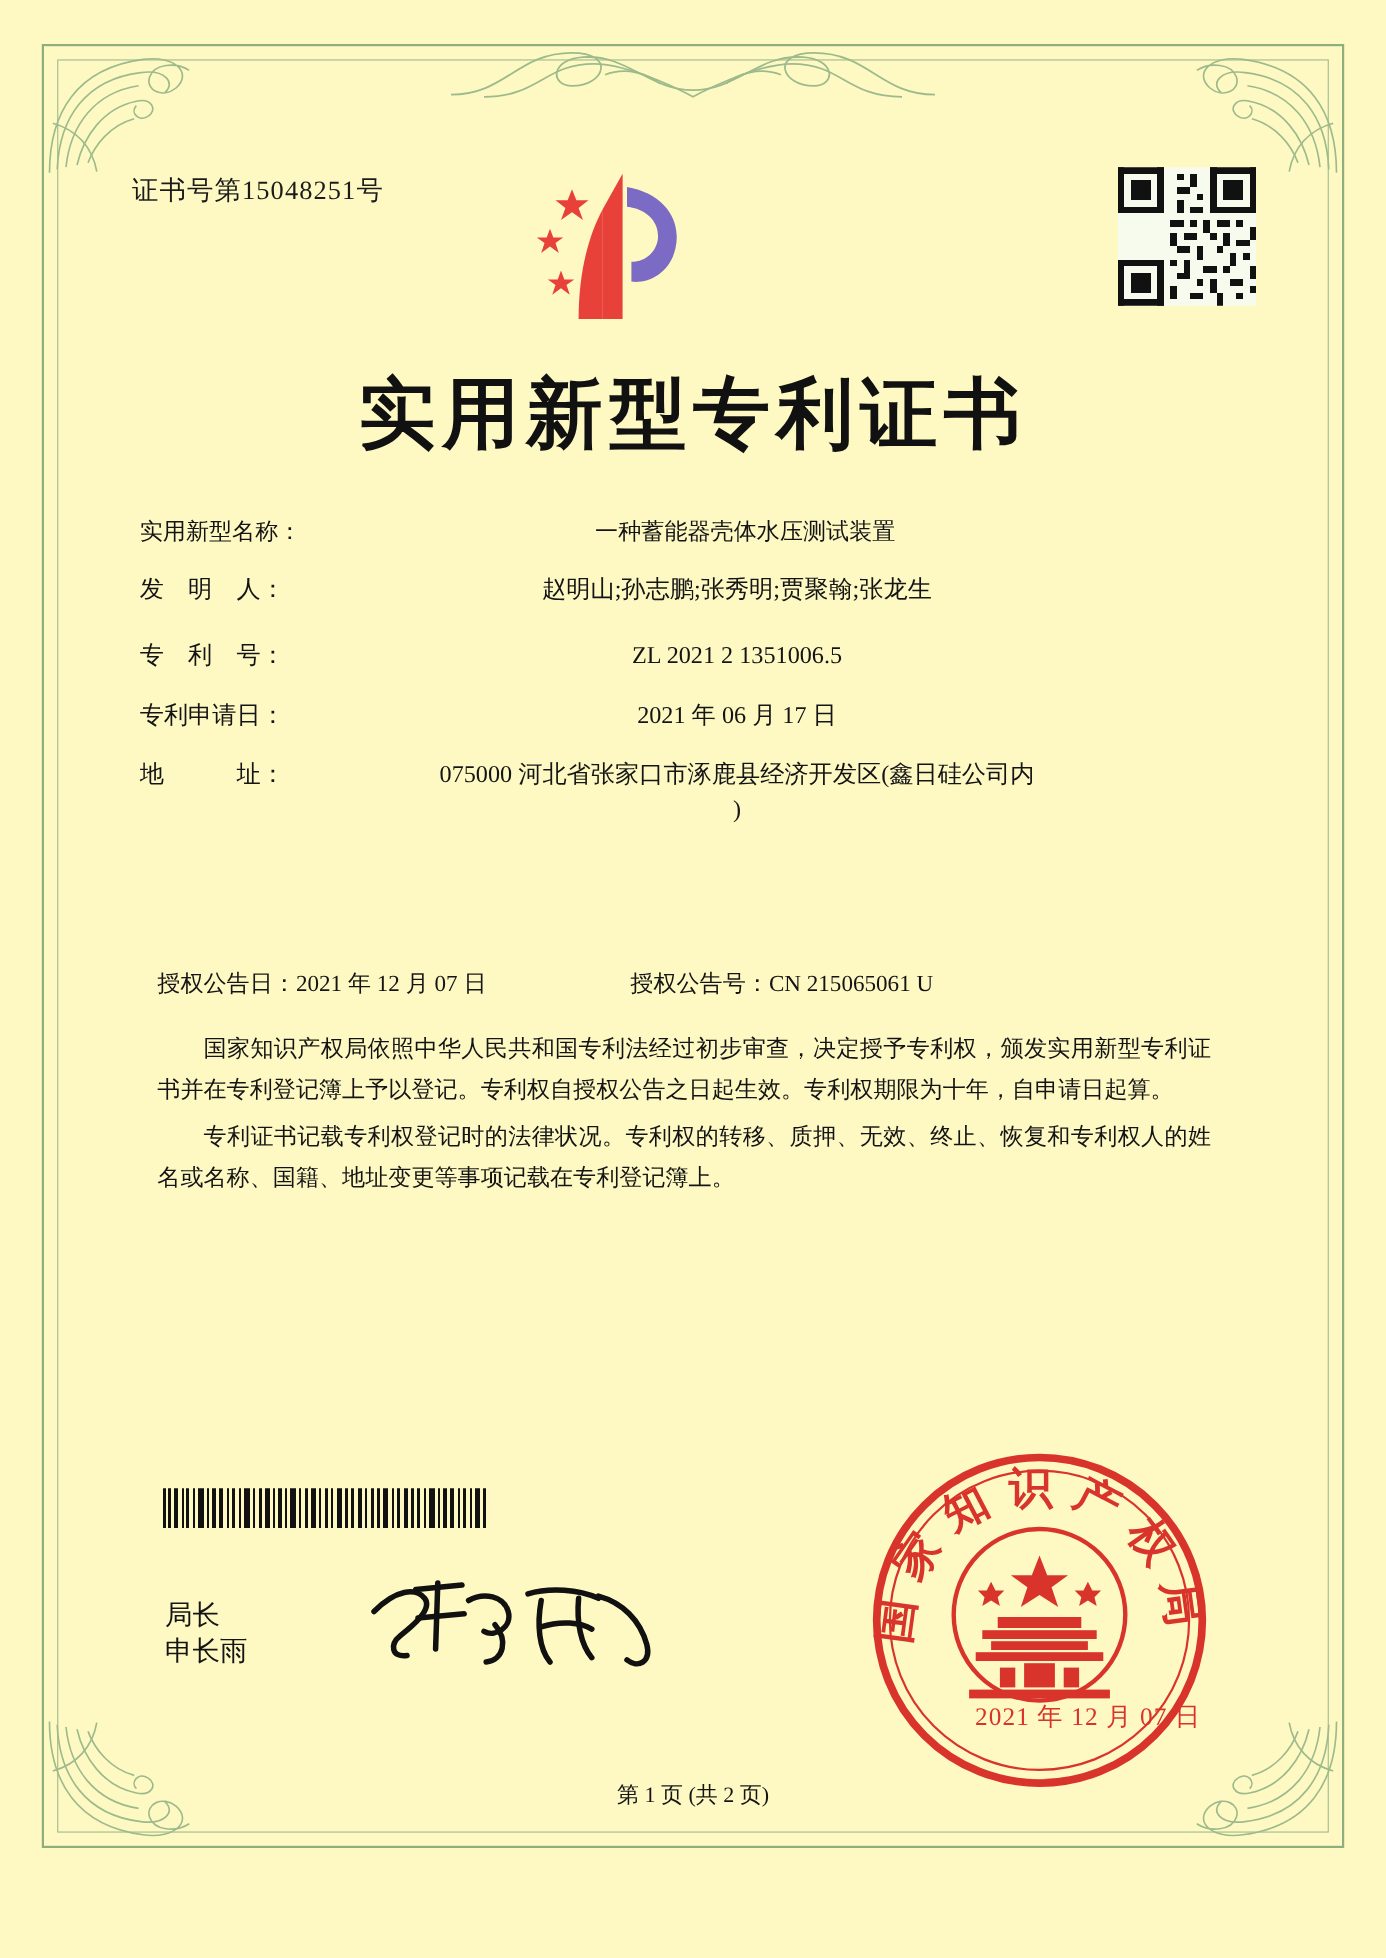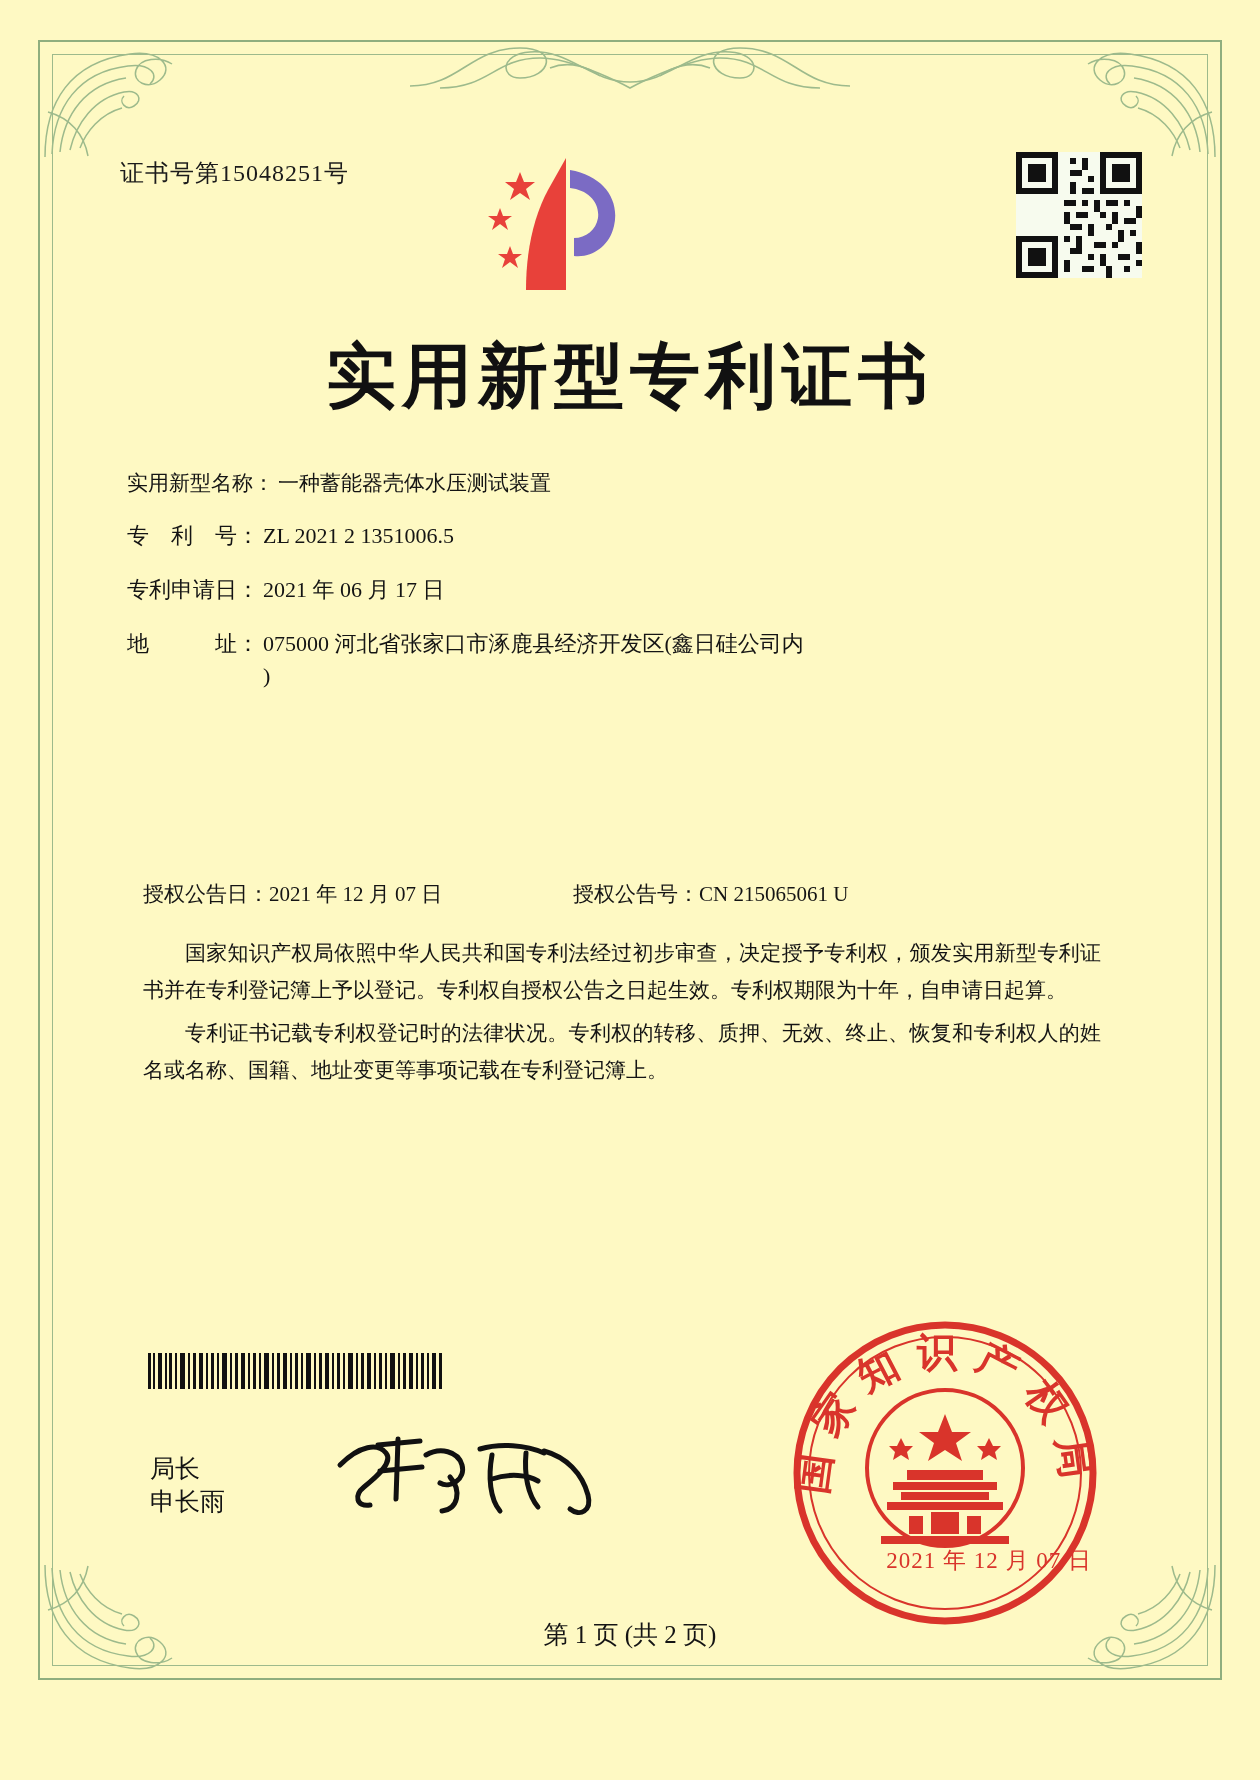--- a/index.html
+++ b/index.html
@@ -116,20 +116,21 @@
     color: #141414;
     line-height: 1.45;
   }
   .field .label {
     white-space: pre;
     flex: 0 0 auto;
   }
   .field .value {
     flex: 1 1 auto;
     padding-left: 4px;
+    text-align: center;
   }
   .field.big {
     font-size: 22px;
   }
   .field.name-row { margin-bottom: 28px; }
 
   .two-col {
     position: absolute;
     left: 143px;
     top: 880px;
@@ -194,21 +195,21 @@
     font-size: 23px;
     color: #d9342b;
     letter-spacing: 1px;
   }
   .page-num {
     position: absolute;
     left: 0;
     top: 1618px;
     width: 100%;
     text-align: center;
-    font-size: 25px;
+    font-size: 20px;
     color: #141414;
   }
   .footer-note {
     position: absolute;
     left: 0;
     top: 1707px;
     width: 100%;
     text-align: center;
     font-size: 21px;
     color: #141414;
@@ -349,20 +350,24 @@
       </svg>
     </div>
 
     <div class="title">实用新型专利证书</div>
 
     <div class="fields">
       <div class="field">
         <span class="label">实用新型名称：</span>
         <span class="value">一种蓄能器壳体水压测试装置</span>
       </div>
+      <div class="field big name-row">
+        <span class="label">发　明　人：</span>
+        <span class="value">赵明山;孙志鹏;张秀明;贾聚翰;张龙生</span>
+      </div>
       <div class="field big">
         <span class="label">专　利　号：</span>
         <span class="value">ZL 2021 2 1351006.5</span>
       </div>
       <div class="field big">
         <span class="label">专利申请日：</span>
         <span class="value">2021 年 06 月 17 日</span>
       </div>
       <div class="field big">
         <span class="label">地　　　址：</span>

